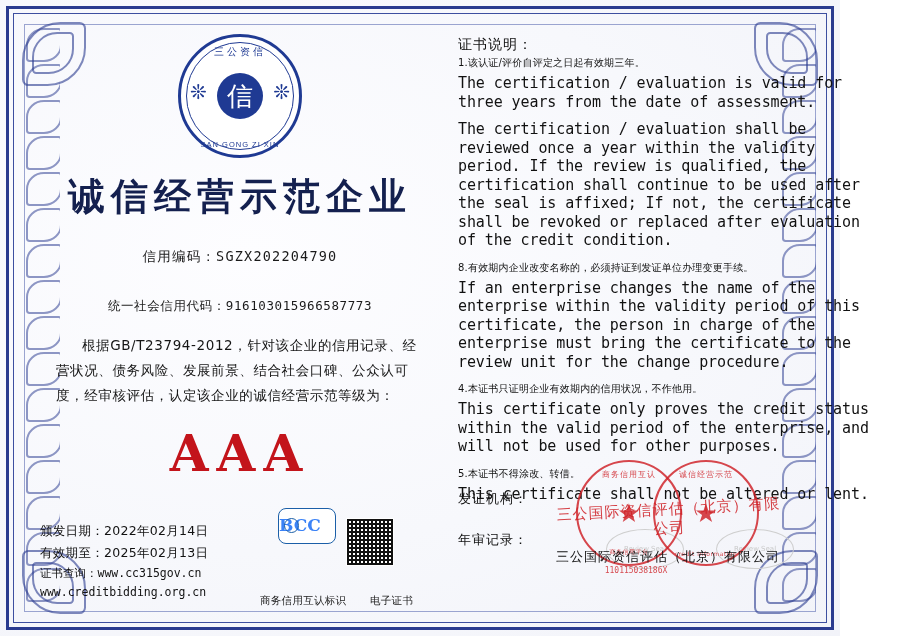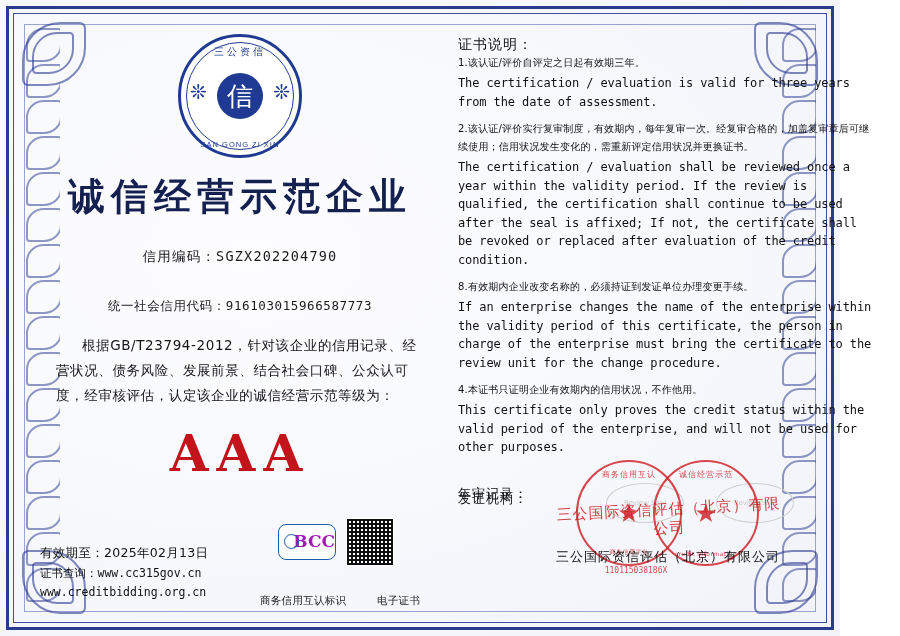--- a/index.html
+++ b/index.html
@@ -159,25 +159,25 @@
     letter-spacing:0.3px;
   }
   .lb-urls {
     font-size:11.5px; color:#111; line-height:19px;
     font-family:"DejaVu Sans Mono", monospace;
   }
   .badges {
     position:absolute; right:0; bottom:2px; width:180px; height:100px;
   }
   .bcc-badge {
-    position:absolute; left:18px; bottom:40px;
+    position:absolute; left:18px; bottom:56px;
     width:56px; height:34px;
     border:1.5px solid #1b5fa8; border-radius:8px;
-    color:#a21caf; font-size:17px; font-weight:bold;
-    text-align:right; line-height:32px;
+    color:#3b82f6; font-size:17px; font-weight:bold;
+    text-align:left; line-height:32px;
     font-family:"DejaVu Serif", serif;
     background:#fff;
   }
   .bcc-badge .dot {
     position:absolute; left:5px; top:9px; width:13px; height:13px;
     border-radius:50%; border:1.5px solid #1b5fa8;
     font-size:0;
   }
   .qr {
     position:absolute; left:86px; bottom:34px;
@@ -188,38 +188,38 @@
     background-color:#fff;
     border:1px solid #fff;
   }
   .badge-caption {
     position:absolute; bottom:6px; left:0; width:190px;
     font-size:10.5px; color:#222;
     font-family:"DejaVu Sans", sans-serif;
     letter-spacing:0.3px;
   }
   .badge-caption .c1 { position:absolute; left:0; }
-  .badge-caption .c2 { position:absolute; left:117px; }
+  .badge-caption .c2 { position:absolute; left:110px; }
 
   
   .right-col {
     position:absolute; left:418px; top:6px; width:420px; height:576px;
   }
   .rc-heading {
     font-size:14px; color:#111; letter-spacing:1px;
     font-family:"DejaVu Sans", sans-serif;
   }
   .rc-item { margin-bottom:9px; }
   .rc-cn {
     font-size:10px; color:#111; line-height:18px;
     font-family:"DejaVu Sans", sans-serif;
     letter-spacing:0.2px;
   }
   .rc-en {
-    font-size:12px; color:#111; line-height:18.5px;
+    font-size:15px; color:#111; line-height:18.5px;
     font-family:"DejaVu Sans Mono", monospace;
     letter-spacing:-0.1px;
     margin-top:2px;
   }
   .review-row {
     margin-top:28px; position:relative; height:56px;
   }
   .review-label {
     font-size:13px; color:#111; letter-spacing:1px;
     font-family:"DejaVu Sans", sans-serif;
@@ -367,20 +367,21 @@
 
       <div class="uscc-line">统一社会信用代码：916103015966587773</div>
 
       <div class="body-para">
         <span class="indent">根据GB/T23794-2012，针对该企业的信用记录、经营状况、债务风险、发展前景、结合社会口碑、公众认可度，经审核评估，认定该企业的诚信经营示范等级为：</span>
       </div>
 
       <div class="grade">AAA</div>
 
       <div class="left-bottom">
+        <div class="lb-row">颁发日期：2022年02月14日</div>
         <div class="lb-row">有效期至：2025年02月13日</div>
         <div class="lb-urls">证书查询：www.cc315gov.cn</div>
         <div class="lb-urls">www.creditbidding.org.cn</div>
 
         <div class="badges">
           <div class="bcc-badge">
             <span class="dot"></span>
             <span>BCC</span>
           </div>
           <div class="qr"></div>
@@ -393,30 +394,33 @@
     </div>
 
     <div class="right-col">
       <div class="rc-heading">证书说明：</div>
 
       <div class="rc-item">
         <div class="rc-cn">1.该认证/评价自评定之日起有效期三年。</div>
         <div class="rc-en">The certification / evaluation is valid for three years from the date of assessment.</div>
       </div>
       <div class="rc-item">
-        <div class="rc-cn">2.该认证/评价实行复审制度，有效期内，每年复审一次。经复审合格的，加盖复审章后可继续使用；信用状况发生变化的，需重新评定信用状况并更换证书。</div>
         <div class="rc-en">The certification / evaluation shall be reviewed once a year within the validity period. If the review is qualified, the certification shall continue to be used after the seal is affixed; If not, the certificate shall be revoked or replaced after evaluation of the credit condition.</div>
       </div>
       <div class="rc-item">
         <div class="rc-cn">8.有效期内企业改变名称的，必须持证到发证单位办理变更手续。</div>
         <div class="rc-en">If an enterprise changes the name of the enterprise within the validity period of this certificate, the person in charge of the enterprise must bring the certificate to the review unit for the change procedure.</div>
       </div>
       <div class="rc-item">
         <div class="rc-cn">4.本证书只证明企业有效期内的信用状况，不作他用。</div>
         <div class="rc-en">This certificate only proves the credit status within the valid period of the enterprise, and will not be used for other purposes.</div>
+      </div>
+      <div class="rc-item">
+        <div class="rc-cn">5.本证书不得涂改、转借。</div>
+        <div class="rc-en">This certificate shall not be altered or lent.</div>
       </div>
 
       <div class="review-row">
         <div class="review-label">年审记录：</div>
         <div class="seal-ghost g1">Review Seal</div>
         <div class="seal-ghost g2">Review Seal</div>
       </div>
 
       <div class="issuer-row">
         <div class="issuer-label">发证机构：</div>

